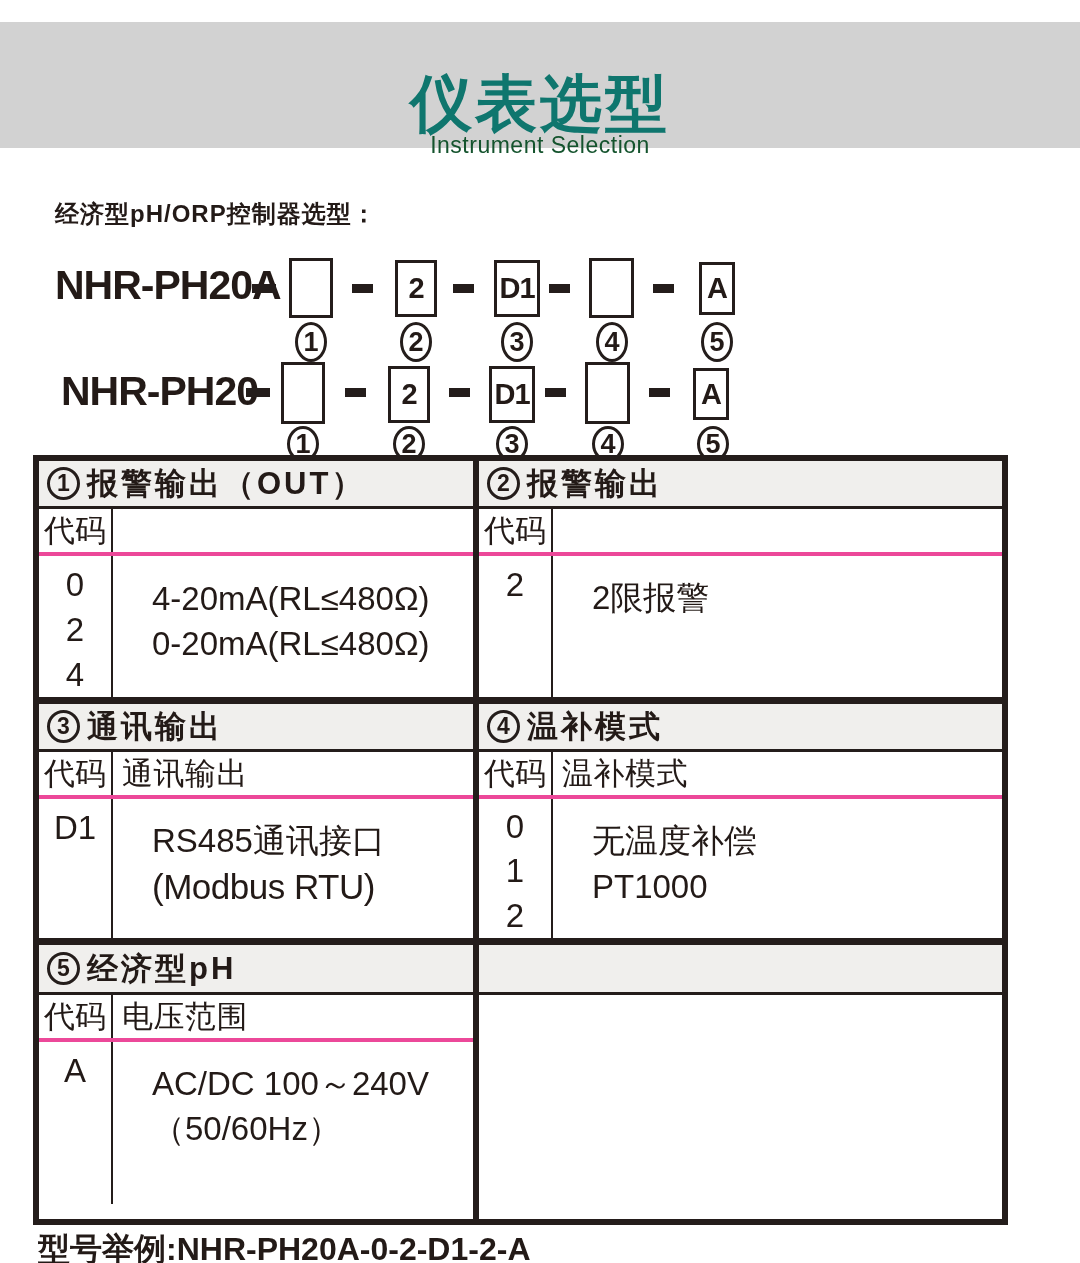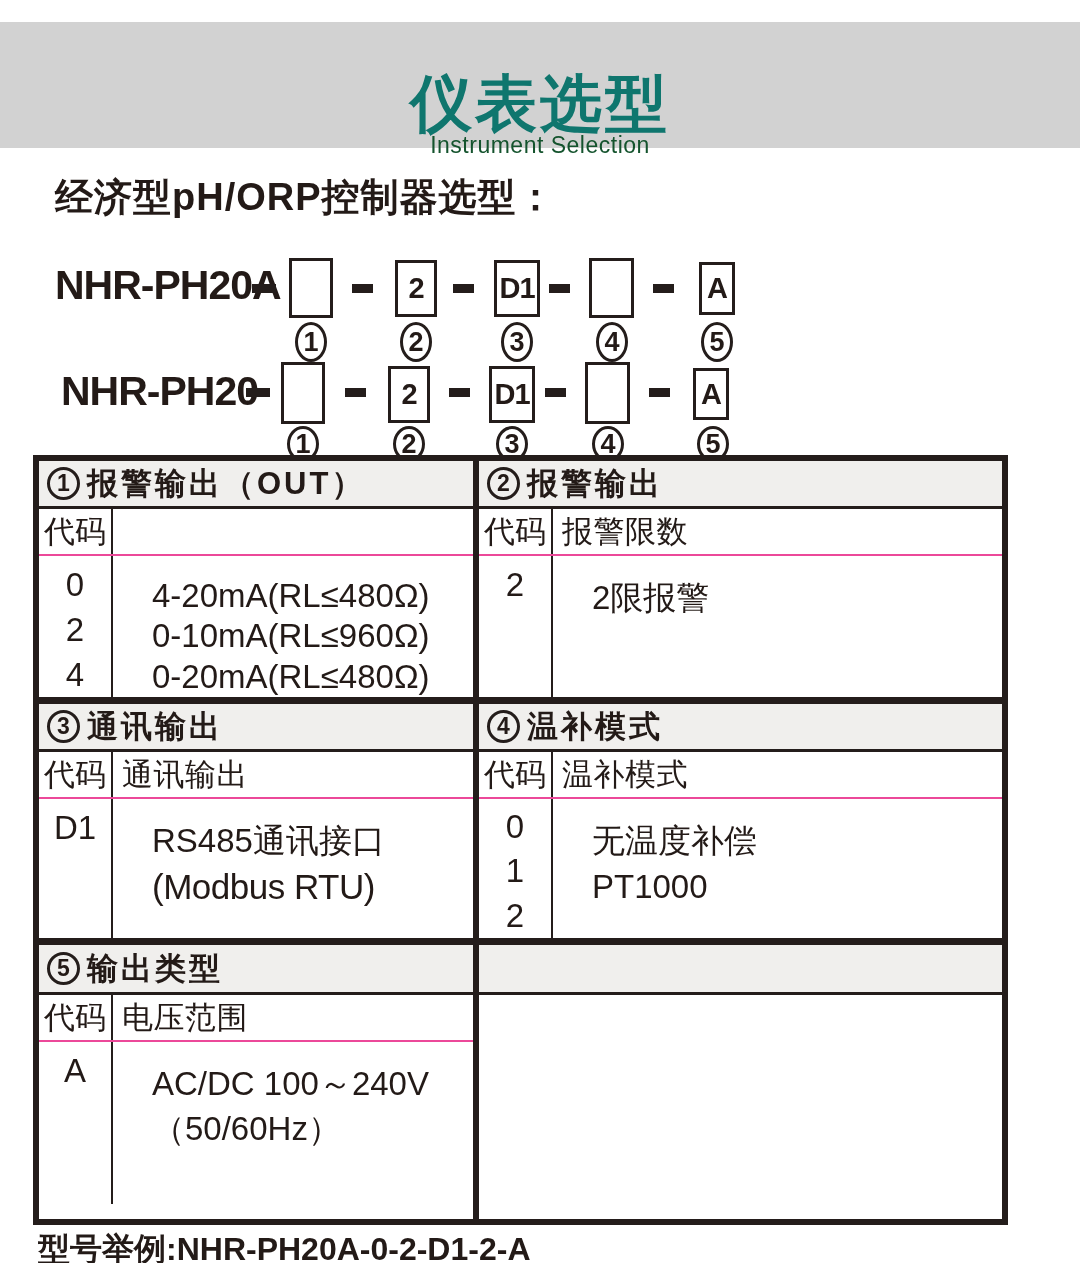--- a/index.html
+++ b/index.html
@@ -7,21 +7,21 @@
   .page { position:relative; width:1080px; height:1263px; background:#ffffff; overflow:hidden; color:#231a17; }
 
   
   .banner { position:absolute; left:0; top:22px; width:1080px; height:126px; background:#d2d2d2; }
   .banner-title { position:absolute; left:0; top:40px; width:100%; text-align:center;
                   font-size:62px; font-weight:bold; letter-spacing:3px; color:#0f766e; }
   .banner-sub { position:absolute; left:0; top:110px; width:100%; text-align:center;
                 font-size:23px; color:#14532d; letter-spacing:0.5px; }
 
   
-  .heading { position:absolute; left:55px; top:172px; font-size:38px; font-weight:bold; letter-spacing:1px; }
+  .heading { position:absolute; left:55px; top:198px; font-size:24px; font-weight:bold; letter-spacing:1px; }
 
   
   .model { position:absolute; font-size:41px; font-weight:bold; letter-spacing:-1px; white-space:nowrap; }
   .box { position:absolute; border:3px solid #241d1b; display:flex; align-items:center; justify-content:center;
          font-size:29px; font-weight:bold; letter-spacing:-1px; background:#fff; }
   .dash { position:absolute; background:#241d1b; height:9px; }
   .circ { position:absolute; width:32px; height:40px; border:3px solid #241d1b; border-radius:50%;
           display:flex; align-items:center; justify-content:center; font-size:27px; font-weight:600; }
 
   
@@ -31,21 +31,21 @@
   .vdiv  { width:6px; background:#241d1b; }
   .tcol-r { flex:1; display:flex; flex-direction:column; }
 
   .sec-h { height:48px; background:#f0efed; border-bottom:3px solid #241d1b;
            display:flex; align-items:center; gap:7px; padding-left:8px;
            font-size:31px; font-weight:bold; letter-spacing:3px; }
   .sec-h.tall { height:50px; }
   .hc { width:33px; height:33px; border:3px solid #241d1b; border-radius:50%; flex-shrink:0;
         display:flex; align-items:center; justify-content:center; font-size:23px; font-weight:bold; letter-spacing:0; }
 
-  .code-row { height:47px; border-bottom:2px solid #ec4899; display:flex; font-size:31px; }
+  .code-row { height:47px; border-bottom:4px solid #ec4899; display:flex; font-size:31px; }
   .cc { width:74px; border-right:2px solid #241d1b; display:flex; align-items:center; justify-content:center; }
   .dc { flex:1; display:flex; align-items:center; padding-left:9px; letter-spacing:0.5px; }
 
   .data-row { display:flex; font-size:33px; }
   .h141 { height:141px; } .h139 { height:139px; } .h162 { height:162px; } .h211 { height:211px; }
   .cc2 { width:74px; border-right:2px solid #241d1b; display:flex; flex-direction:column; padding-top:6px; }
   .dc2 { flex:1; display:flex; flex-direction:column; padding-top:20px;margin-left:28px; }
   .ln { height:45px; display:flex; align-items:center; justify-content:center; }
   .ld { height:45px; display:flex; align-items:center; padding-left:11px; white-space:nowrap; }
   .ld.small { font-size:35px; letter-spacing:-0.5px; }
@@ -118,21 +118,20 @@
         <div class="cc">代码</div>
       </div>
       <div class="data-row h141">
         <div class="cc2">
           <div class="ln">0</div>
           <div class="ln">2</div>
           <div class="ln">4</div>
         </div>
         <div class="dc2">
           <div class="ld">4-20mA(RL≤480Ω)</div>
-          <div class="ld">0-10mA(RL≤960Ω)</div>
           <div class="ld">0-20mA(RL≤480Ω)</div>
         </div>
       </div>
       <div class="gap"></div>
 
       <div class="sec-h">
         <span class="hc">3</span>
         <span>通讯输出</span>
       </div>
       <div class="code-row">
@@ -145,21 +144,21 @@
         </div>
         <div class="dc2">
           <div class="ld">RS485通讯接口</div>
           <div class="ld small">(Modbus RTU)</div>
         </div>
       </div>
       <div class="gap"></div>
 
       <div class="sec-h tall">
         <span class="hc">5</span>
-        <span>输出类型</span>
+        <span>经济型pH</span>
       </div>
       <div class="code-row">
         <div class="cc">代码</div>
         <div class="dc">电压范围</div>
       </div>
       <div class="data-row h162">
         <div class="cc2">
           <div class="ln">A</div>
         </div>
         <div class="dc2">
@@ -173,21 +172,20 @@
     <div class="vdiv"></div>
 
     <div class="tcol-r">
 
       <div class="sec-h">
         <span class="hc">2</span>
         <span>报警输出</span>
       </div>
       <div class="code-row">
         <div class="cc">代码</div>
-        <div class="dc">报警限数</div>
       </div>
       <div class="data-row h141">
         <div class="cc2">
           <div class="ln">2</div>
         </div>
         <div class="dc2">
           <div class="ld">2限报警</div>
         </div>
       </div>
       <div class="gap"></div>

